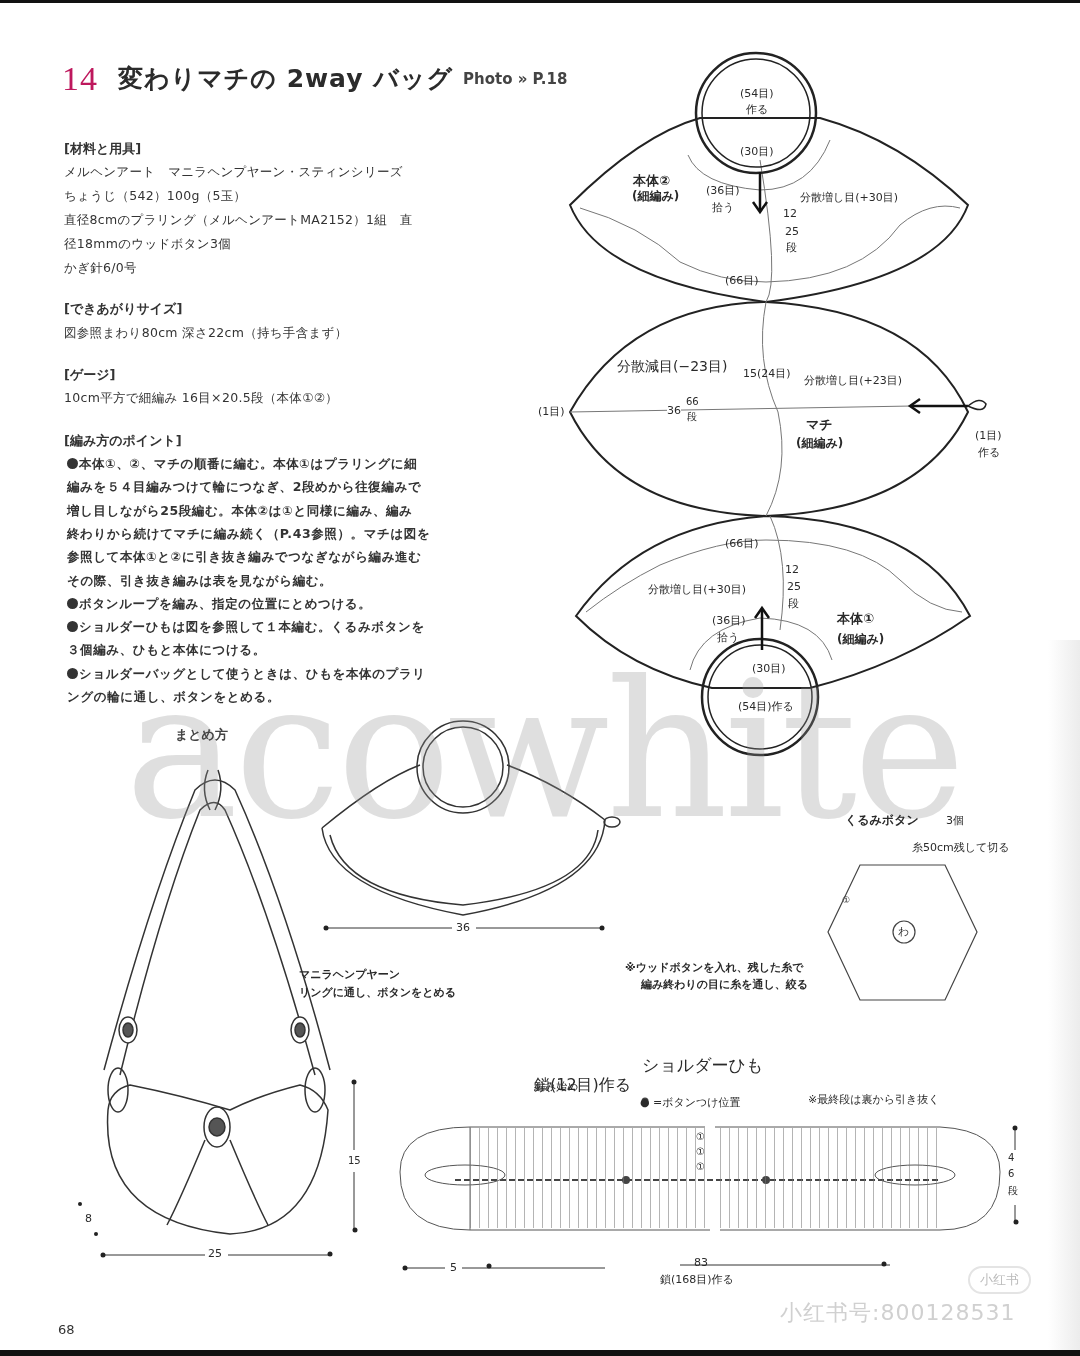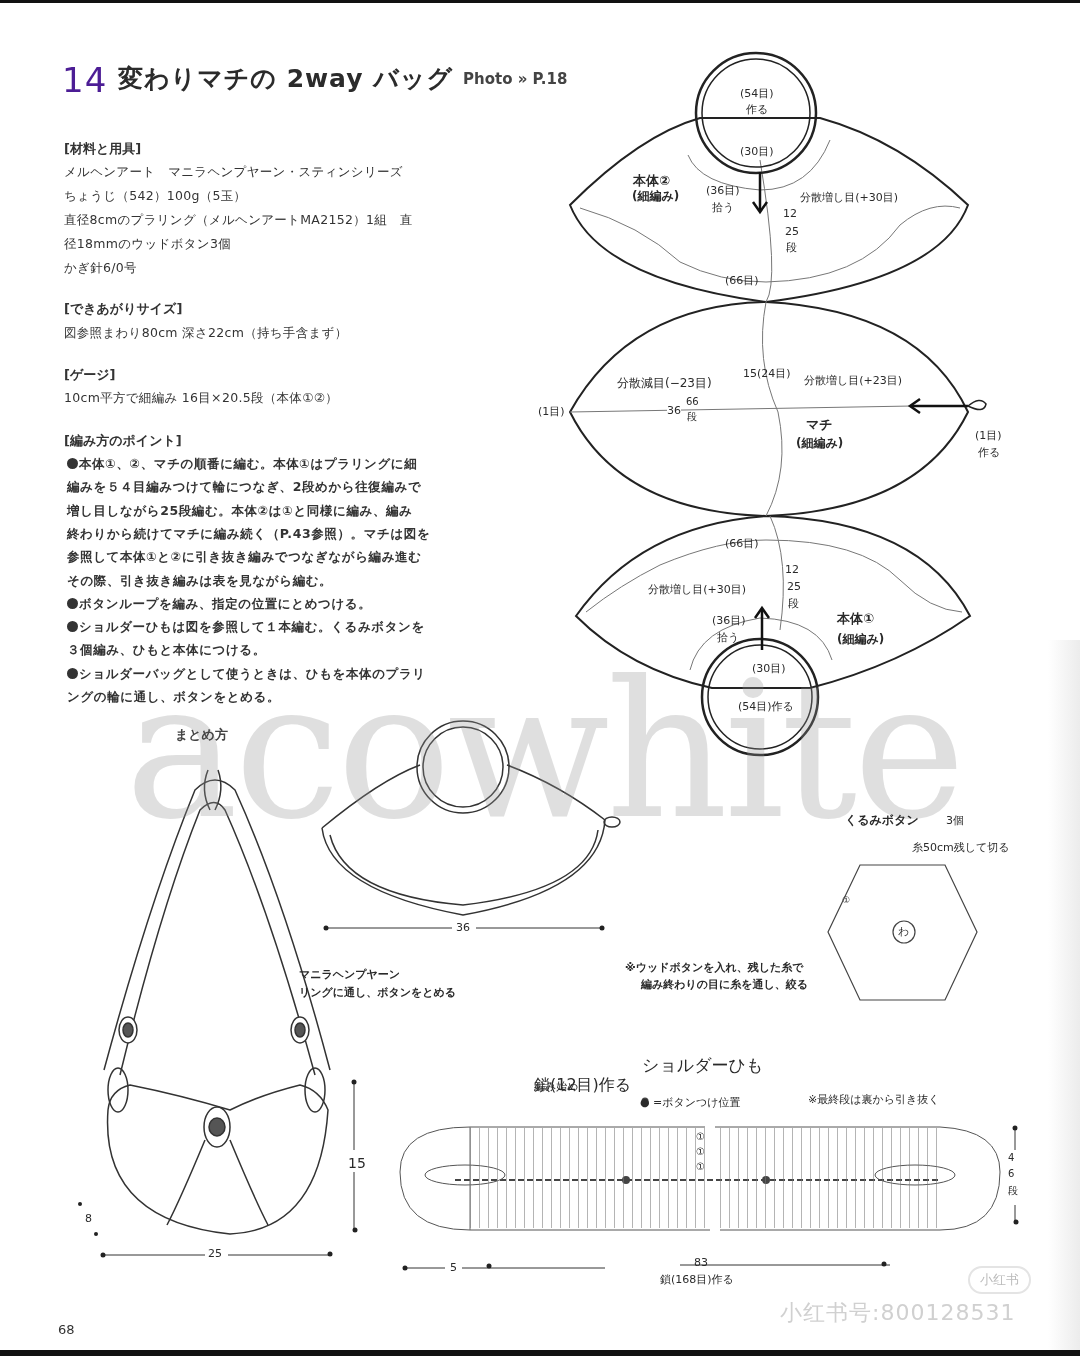--- a/index.html
+++ b/index.html
@@ -6,21 +6,21 @@
   body {
     width: 1080px; height: 1356px; position: relative; overflow: hidden;
     background: #ffffff; color: #2a2a2a;
     font-family: "DejaVu Sans", "Liberation Sans", sans-serif;
   }
   .topbar { position: absolute; left: 0; top: 0; width: 1080px; height: 3px; background: #111; }
   .botbar { position: absolute; left: 0; top: 1350px; width: 1080px; height: 6px; background: #111; }
   .rightshade { position: absolute; left: 1048px; top: 640px; width: 32px; height: 710px;
     background: linear-gradient(to right, #ffffff, #ececec); }
   .abs { position: absolute; }
-  .title-num { left: 62px; top: 60px; font-size: 34px; font-weight: 400; color: #4c1d95; letter-spacing: 1px; }
+  .title-num { left: 62px; top: 60px; font-size: 34px; font-weight: 400; color: #be185d; letter-spacing: 1px; font-family: Liberation Serif, serif; }
   .title-text { left: 118px; top: 62px; font-size: 25px; font-weight: 700; color: #2b2b2b; letter-spacing: 1px; }
   .photo-ref { left: 463px; top: 70px; font-size: 15px; font-weight: 700; color: #444; }
   .section-head { font-size: 13px; font-weight: 700; color: #333; left: 64px; }
   .body-line { font-size: 12.5px; color: #333; left: 64px; white-space: nowrap; letter-spacing: 0.3px; }
   .point-line { font-size: 12.5px; color: #333; left: 67px; white-space: nowrap; letter-spacing: 0.6px; font-weight: 600; }
   .bullet { display: inline-block; width: 11px; height: 11px; border-radius: 50%; background: #333; margin-right: 1px; vertical-align: -1px; }
   svg { position: absolute; left: 0; top: 0; }
   .watermark { left: 125px; top: 640px; font-family: "DejaVu Serif", serif; font-size: 190px;
     color: rgba(150,150,150,0.30); letter-spacing: -4px; pointer-events: none; }
   .wm2 { left: 780px; top: 1298px; font-size: 22px; color: rgba(200,200,200,0.85); font-weight: 400; letter-spacing: 1px; }
@@ -186,21 +186,21 @@
 <div class="abs" style="left:746px;top:102px;font-size:11px">作る</div>
 <div class="abs" style="left:740px;top:144px;font-size:11px">(30目)</div>
 <div class="abs" style="left:706px;top:183px;font-size:11px">(36目)</div>
 <div class="abs" style="left:712px;top:200px;font-size:11px">拾う</div>
 <div class="abs" style="left:800px;top:190px;font-size:11px">分散増し目(+30目)</div>
 <div class="abs" style="left:783px;top:207px;font-size:11px">12</div>
 <div class="abs" style="left:785px;top:225px;font-size:11px">25</div>
 <div class="abs" style="left:786px;top:240px;font-size:11px">段</div>
 <div class="abs" style="left:725px;top:273px;font-size:11px">(66目)</div>
 
-<div class="abs" style="left:617px;top:375px;font-size:12px">分散減目(−23目)</div>
+<div class="abs" style="left:617px;top:358px;font-size:14px">分散減目(−23目)</div>
 <div class="abs" style="left:743px;top:366px;font-size:11px">15(24目)</div>
 <div class="abs" style="left:804px;top:373px;font-size:11px">分散増し目(+23目)</div>
 <div class="abs" style="left:538px;top:404px;font-size:11px">(1目)</div>
 <div class="abs" style="left:667px;top:404px;font-size:11px;background:#fff">36</div>
 <div class="abs" style="left:686px;top:396px;font-size:10px">66</div>
 <div class="abs" style="left:687px;top:410px;font-size:10px">段</div>
 <div class="abs" style="left:806px;top:416px;font-size:13px;font-weight:700">マチ</div>
 <div class="abs" style="left:796px;top:435px;font-size:12px;font-weight:700">(細編み)</div>
 <div class="abs" style="left:975px;top:428px;font-size:11px">(1目)</div>
 <div class="abs" style="left:978px;top:445px;font-size:11px">作る</div>
@@ -216,21 +216,21 @@
 <div class="abs" style="left:837px;top:631px;font-size:12px;font-weight:700">(細編み)</div>
 <div class="abs" style="left:752px;top:661px;font-size:11px">(30目)</div>
 <div class="abs" style="left:738px;top:699px;font-size:11px">(54目)作る</div>
 
 <div class="abs watermark">acowhite</div>
 
 <div class="abs" style="left:175px;top:726px;font-size:13px;font-weight:700;color:#444">まとめ方</div>
 <div class="abs" style="left:456px;top:921px;font-size:11px">36</div>
 <div class="abs" style="left:299px;top:967px;font-size:11px;font-weight:600">マニラヘンプヤーン</div>
 <div class="abs" style="left:299px;top:985px;font-size:11px;font-weight:600">リングに通し、ボタンをとめる</div>
-<div class="abs" style="left:348px;top:1155px;font-size:14px;background:#fff">15</div>
+<div class="abs" style="left:348px;top:1155px;font-size:10px;background:#fff">15</div>
 <div class="abs" style="left:208px;top:1247px;font-size:11px">25</div>
 <div class="abs" style="left:85px;top:1212px;font-size:11px">8</div>
 
 <div class="abs" style="left:845px;top:812px;font-size:12px;font-weight:700">くるみボタン</div>
 <div class="abs" style="left:946px;top:813px;font-size:11px">3個</div>
 <div class="abs" style="left:912px;top:840px;font-size:11px">糸50cm残して切る</div>
 <div class="abs" style="left:898px;top:924px;font-size:11px">わ</div>
 <div class="abs" style="left:842px;top:895px;font-size:9px">①</div>
 <div class="abs" style="left:625px;top:960px;font-size:11px;font-weight:600">※ウッドボタンを入れ、残した糸で</div>
 <div class="abs" style="left:641px;top:977px;font-size:11px;font-weight:600">編み終わりの目に糸を通し、絞る</div>

